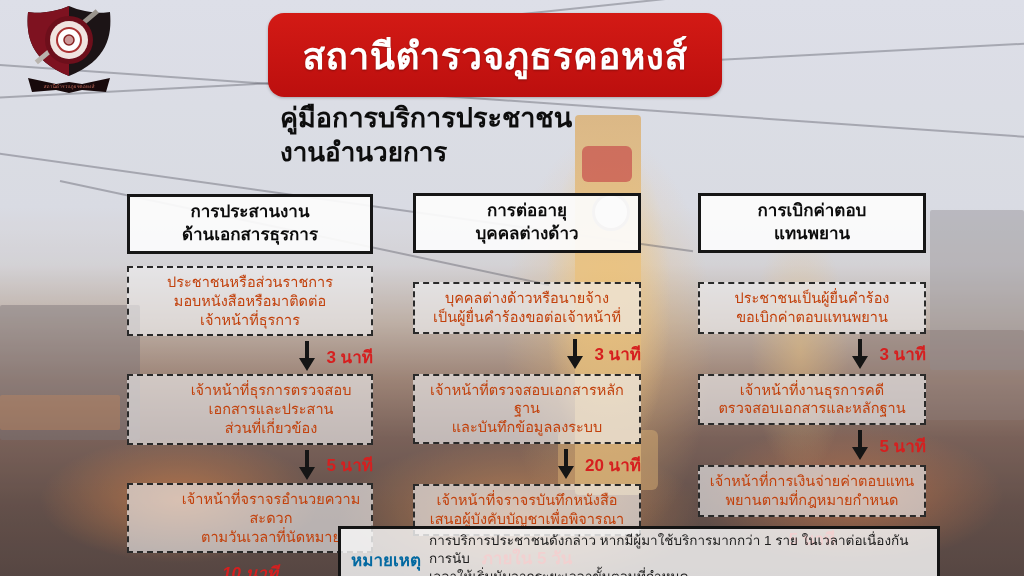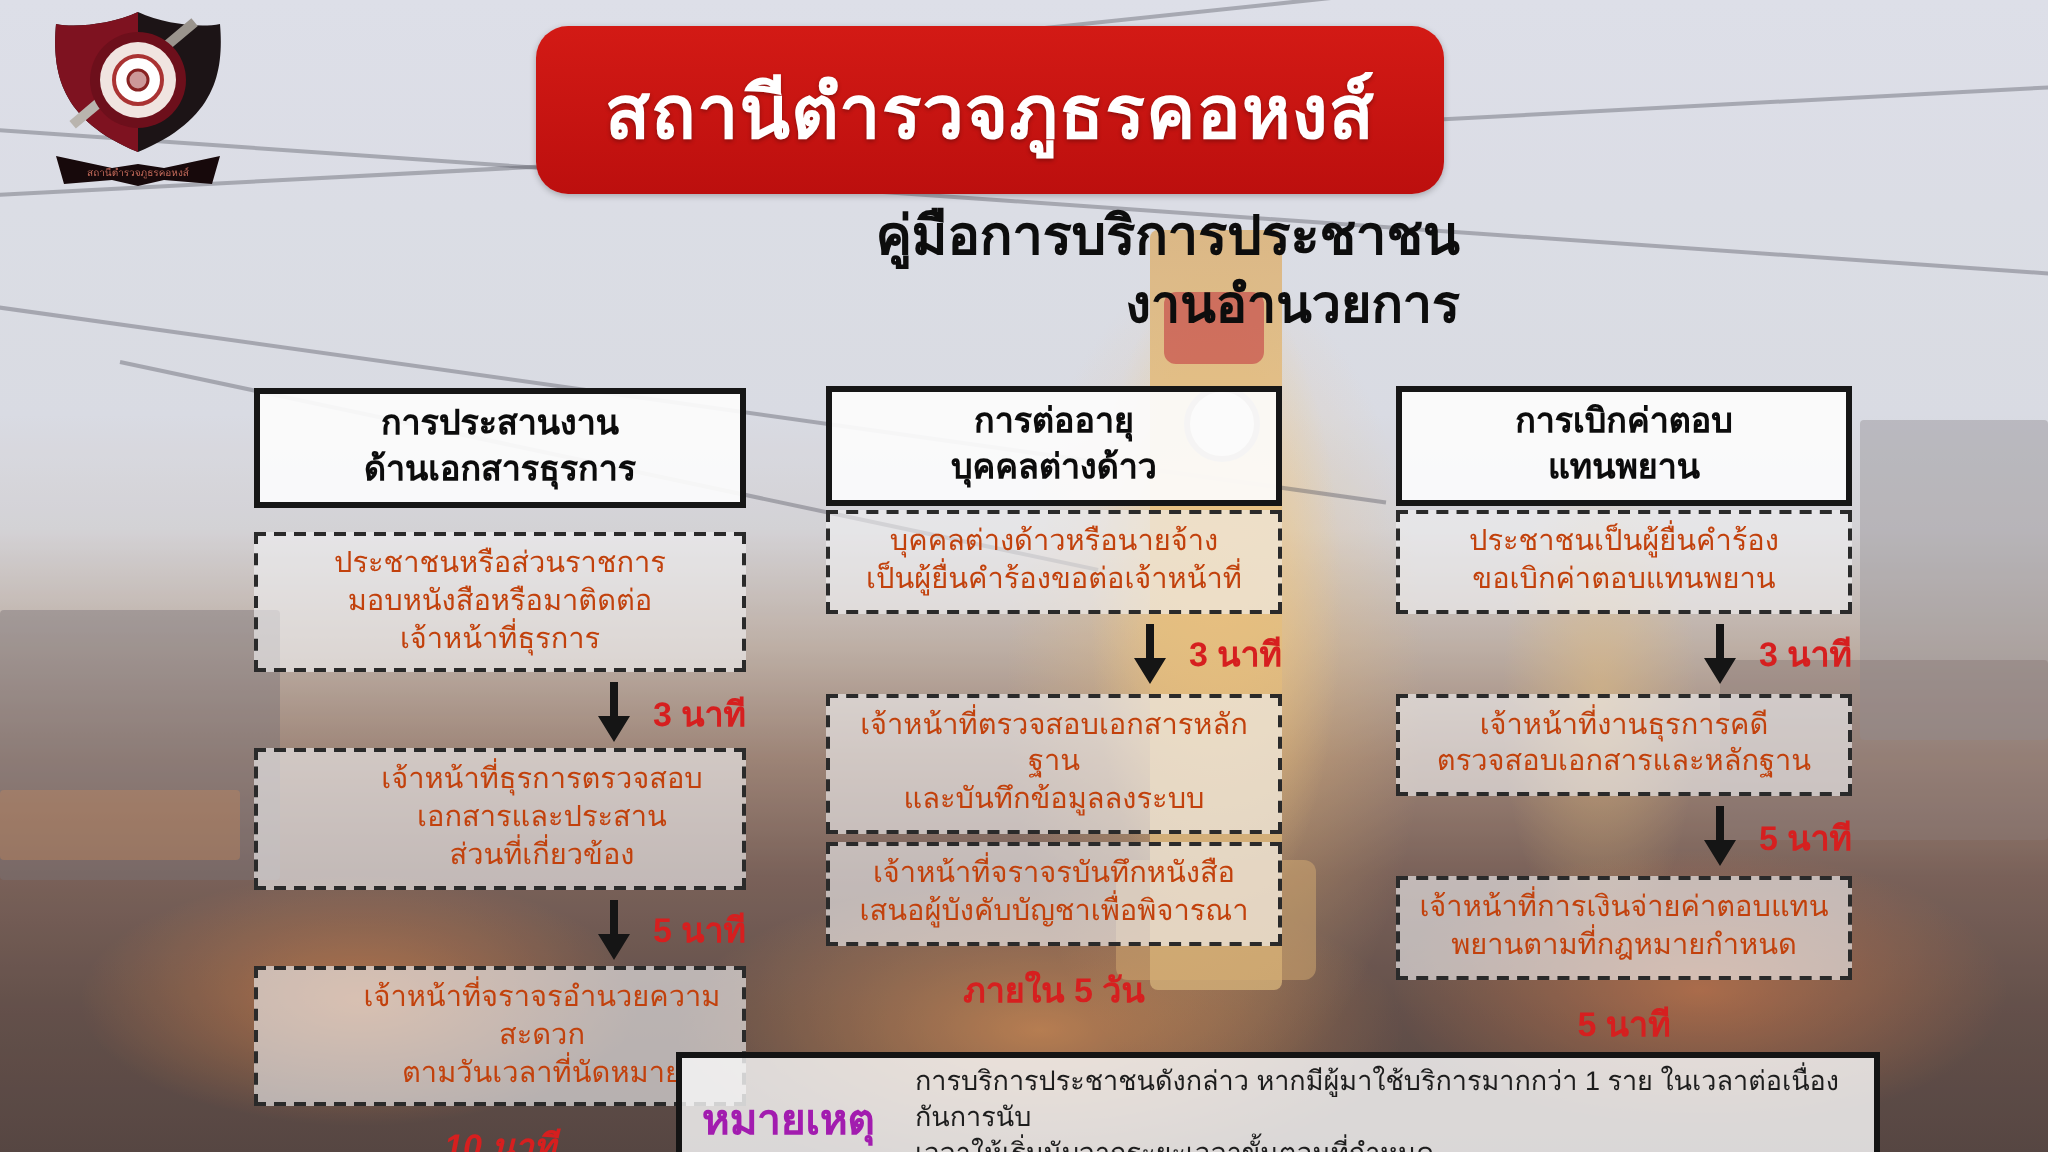--- a/index.html
+++ b/index.html
@@ -28,21 +28,21 @@
     border-radius:6px;z-index:2;}
   .wash{position:absolute;inset:0;background:rgba(236,236,242,.16);z-index:2;}
 
   
   .badge{position:absolute;left:16px;top:2px;z-index:5;}
   .banner{position:absolute;left:268px;top:13px;width:454px;height:84px;z-index:5;
     background:linear-gradient(#d31a15,#bc0f0e);border-radius:16px;
     display:flex;align-items:center;justify-content:center;box-shadow:0 1px 3px rgba(0,0,0,.25);}
   .banner-title{color:#fff;font-size:37px;font-weight:bold;letter-spacing:.5px;
     text-shadow:0 1px 2px rgba(0,0,0,.3);}
-  .subtitle{position:absolute;left:280px;top:102px;width:450px;text-align:right;z-index:5;color:#0d0d0d;}
+  .subtitle{position:absolute;left:280px;top:102px;width:450px;text-align:left;z-index:5;color:#0d0d0d;}
   .subtitle .l1{font-size:27px;font-weight:bold;line-height:1.25;}
   .subtitle .l2{font-size:26px;font-weight:bold;line-height:1.3;}
 
   
   .col{position:absolute;z-index:5;display:flex;flex-direction:column;align-items:stretch;}
   .col1{left:127px;top:194px;width:246px;}
   .col2{left:413px;top:193px;width:228px;}
   .col3{left:698px;top:193px;width:228px;}
 
   .hdr{border:3px solid #161616;background:rgba(252,252,252,.93);
@@ -50,28 +50,28 @@
     text-align:center;white-space:pre-line;padding:4px 2px;}
 
   .step{border:2px dashed #2a2a2a;background:rgba(240,240,242,.62);
     font-size:14.5px;line-height:1.3;color:#c2410c;text-align:center;
     white-space:pre-line;padding:5px 3px;}
 
   .arrow-row{display:flex;align-items:center;justify-content:flex-end;gap:10px;height:32px;}
   .time{color:#d61f1f;font-weight:bold;font-size:17px;}
   .final-time{text-align:center;}
 
-  .mt12{margin-top:12px;} .mt13{margin-top:2px;} .mt6{margin-top:6px;font-style:italic;}
+  .mt12{margin-top:12px;} .mt13{margin-top:29px;} .mt6{margin-top:6px;font-style:italic;}
   .mt4{margin-top:4px;} .mt2{margin-top:2px;padding-left:45px;} .mt8{margin-top:8px;}
 
   
   .note{position:absolute;left:338px;top:526px;width:576px;z-index:5;
     border:3px solid #141414;background:rgba(248,248,248,.82);
     display:flex;align-items:center;padding:3px 10px;min-height:40px;}
-  .note-label{font-size:21px;font-weight:bold;color:#a21caf;margin-right:20px;white-space:nowrap;}
+  .note-label{font-size:17px;font-weight:bold;color:#0369a1;margin-right:8px;white-space:nowrap;}
   .note-text{font-size:13.5px;color:#1d1d1d;line-height:1.35;white-space:pre-line;}
 </style>
 </head>
 <body>
 
 <div class="bg"></div>
 <div class="pline" style="left:-30px;top:62px;width:1100px;transform:rotate(4deg);"></div>
 <div class="pline" style="left:-30px;top:98px;width:1100px;transform:rotate(-3deg);"></div>
 <div class="pline" style="left:-20px;top:150px;width:720px;transform:rotate(8deg);"></div>
 <div class="pline" style="left:380px;top:28px;width:700px;transform:rotate(-6deg);"></div>
@@ -144,20 +144,26 @@
   <div class="step mt13">บุคคลต่างด้าวหรือนายจ้าง
 เป็นผู้ยื่นคำร้องขอต่อเจ้าหน้าที่</div>
   <div class="arrow-row mt4">
     <svg width="18" height="30" viewBox="0 0 18 30">
         <path d="M7 0h4v17h6l-8 13-8-13h6z" fill="#151515"></path>
       </svg>
     <span class="time">3 นาที</span>
   </div>
   <div class="step mt4">เจ้าหน้าที่ตรวจสอบเอกสารหลักฐาน
 และบันทึกข้อมูลลงระบบ</div>
+  <div class="arrow-row mt4">
+    <svg width="18" height="30" viewBox="0 0 18 30">
+        <path d="M7 0h4v17h6l-8 13-8-13h6z" fill="#151515"></path>
+      </svg>
+    <span class="time">20 นาที</span>
+  </div>
   <div class="step mt4">เจ้าหน้าที่จราจรบันทึกหนังสือ
 เสนอผู้บังคับบัญชาเพื่อพิจารณา</div>
   <div class="final-time mt8">
     <span class="time">ภายใน 5 วัน</span>
   </div>
 </div>
 
 <div class="col col3">
   <div class="hdr">การเบิกค่าตอบ
 แทนพยาน</div>

